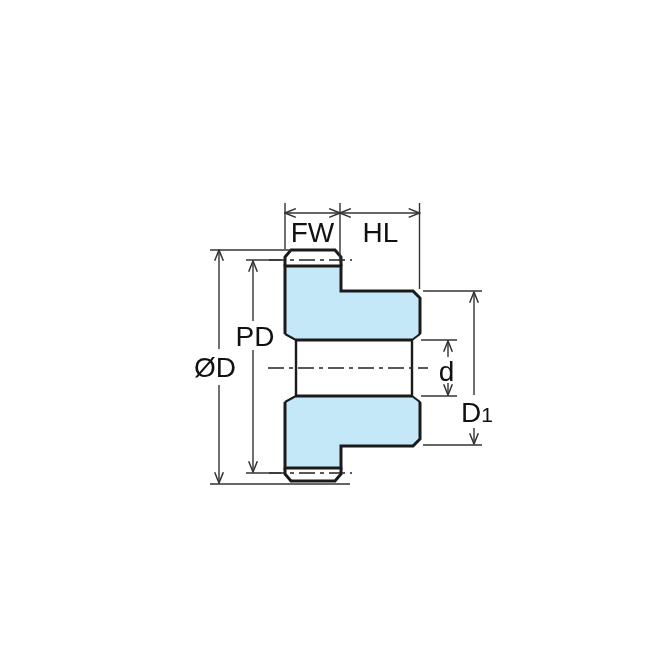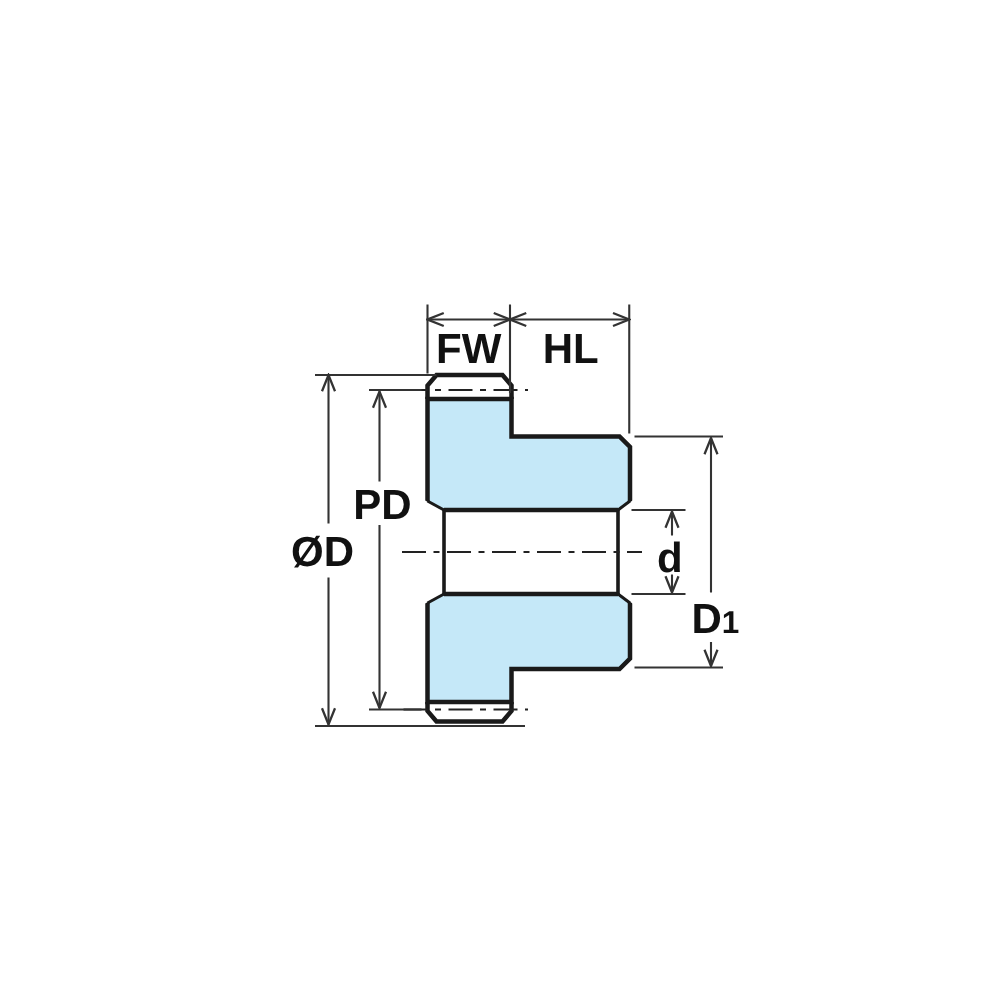--- a/index.html
+++ b/index.html
@@ -9,21 +9,20 @@
       width: 670px;
       height: 670px;
       overflow: hidden;
       font-family: "Liberation Sans", sans-serif;
     }
     .stage {
       position: relative;
       width: 670px;
       height: 670px;
       background: #ffffff;
-      font-weight: bold;
     }
     svg { display: block; }
     .outline       { fill: none; stroke: #1a1a1a; stroke-width: 3; stroke-linejoin: miter; }
     .outline-mid   { fill: none; stroke: #1a1a1a; stroke-width: 2.4; }
     .chamfer-line  { fill: none; stroke: #1a1a1a; stroke-width: 2; }
     .part-fill     { stroke: #1a1a1a; stroke-width: 3; stroke-linejoin: miter; }
     .mask-white    { fill: #ffffff; stroke: none; }
     .thin          { fill: none; stroke: #333333; stroke-width: 1.4; }
     .dashdot       { fill: none; stroke: #222222; stroke-width: 1.4; stroke-dasharray: 16 5 4 5; }
     .dim-label     { font-size: 28px; fill: #111111; }

